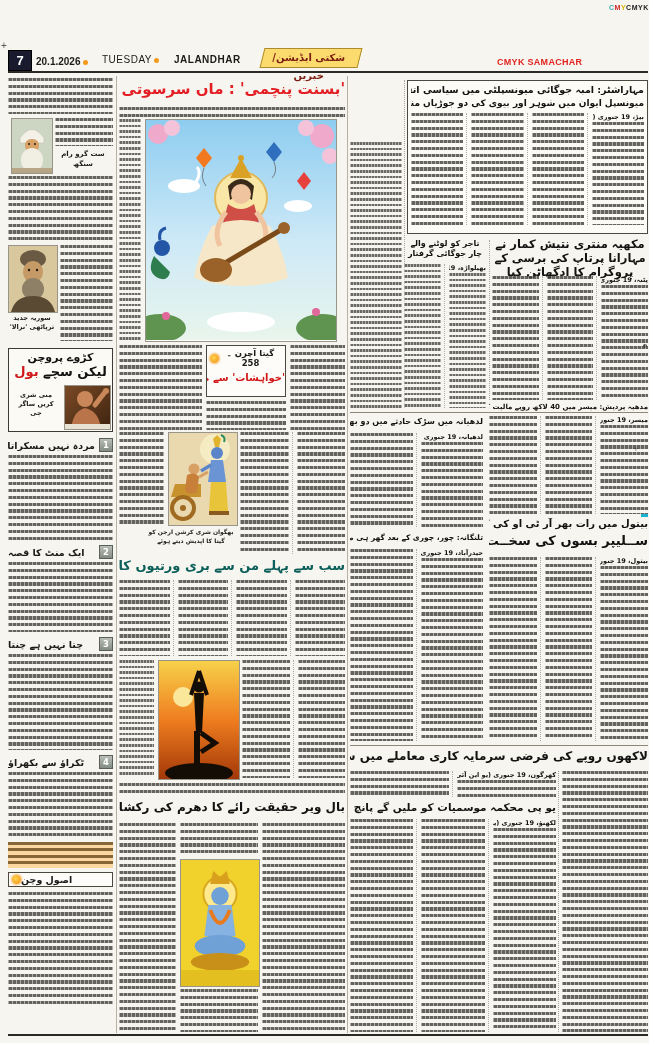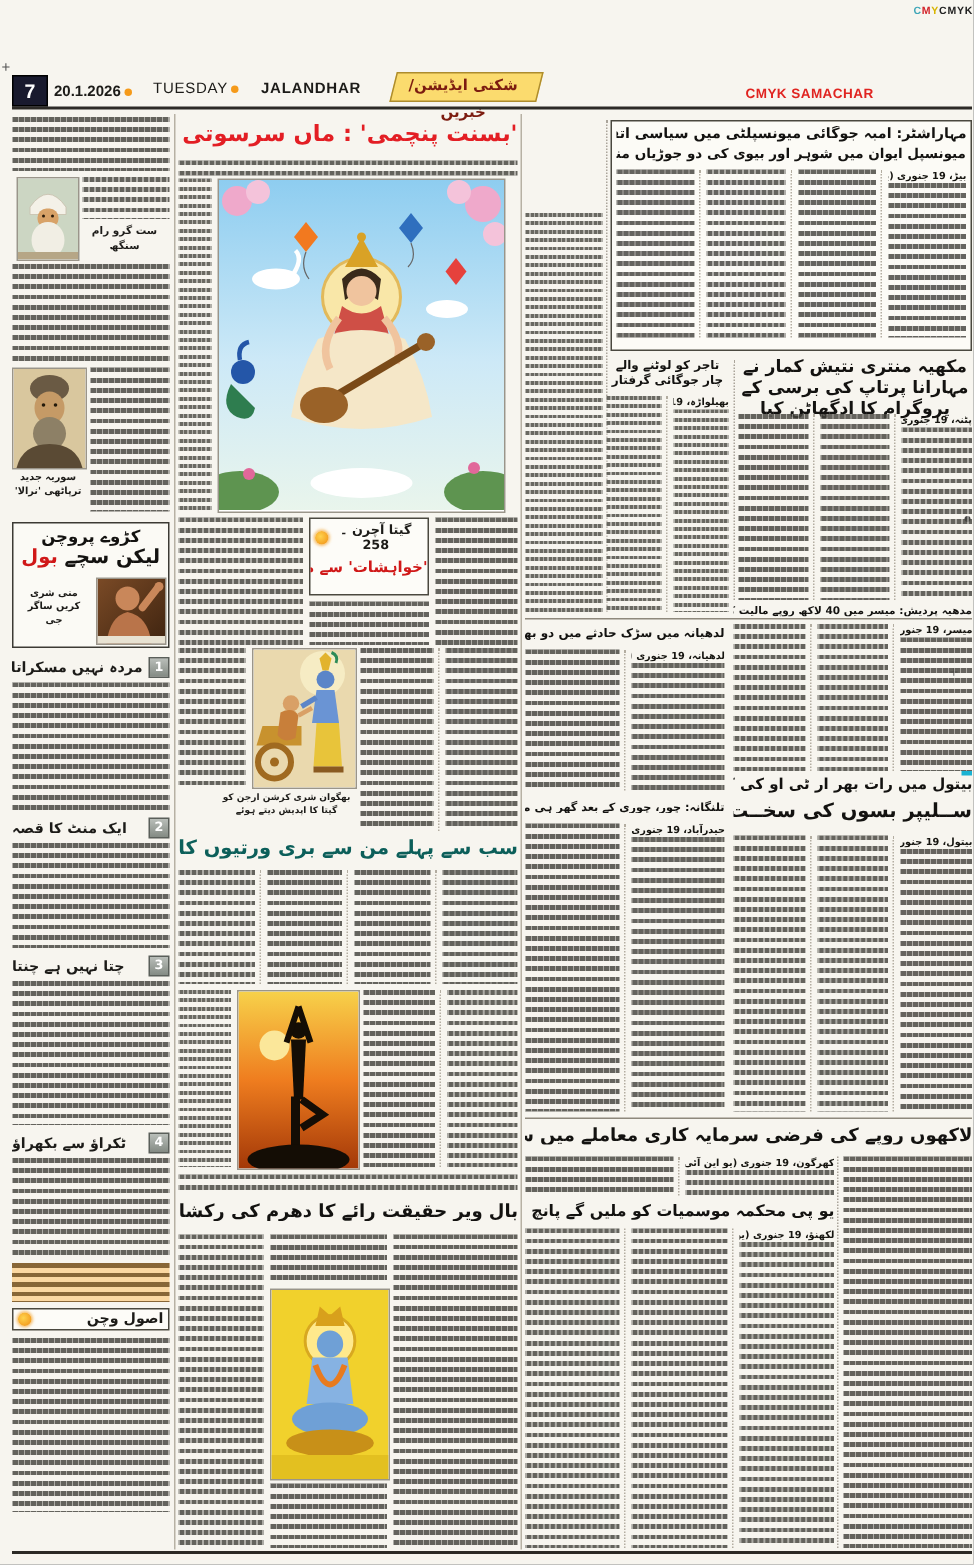--- a/index.html
+++ b/index.html
@@ -168,21 +168,21 @@
     <span class="t">ٹکراؤ سے بکھراؤ</span>
   </div>
   <div class="s sim" style="left:8px;top:772px;width:105px;height:66px;"></div>
 
   <div class="s" style="left:8px;top:842px;width:105px;height:26px;background:#fbd8a2;">
     <div class="simo" style="width:100%;height:100%;"></div>
   </div>
 
   <div class="s" style="left:8px;top:872px;width:105px;height:15px;border:1px solid #4a483f;box-sizing:border-box;display:flex;align-items:center;padding:0 3px;background:#fdfcf8;">
     <span class="sun"></span>
-    <span class="ur" style="flex:1;font-size:9.5px;font-weight:bold;text-align:right;">اصول وچن</span>
+    <span class="ur" style="flex:1;font-size:9.5px;font-weight:bold;text-align:left;">اصول وچن</span>
   </div>
   <div class="s sim" style="left:8px;top:892px;width:105px;height:116px;"></div>
 
   <div class="s hl nw" style="left:119px;top:80px;width:226px;font-size:15px;color:#e31e24;">
     <span>'بسنت پنچمی' : ماں سرسوتی کا پراکٹیہ پرب</span>
   </div>
   <div class="s sim" style="left:119px;top:107px;width:226px;height:10px;"></div>
 
   <div class="s imgframe" style="left:145px;top:119px;width:190px;height:221px;">
     <svg viewBox="0 0 190 220" width="190" height="220" preserveAspectRatio="none">

